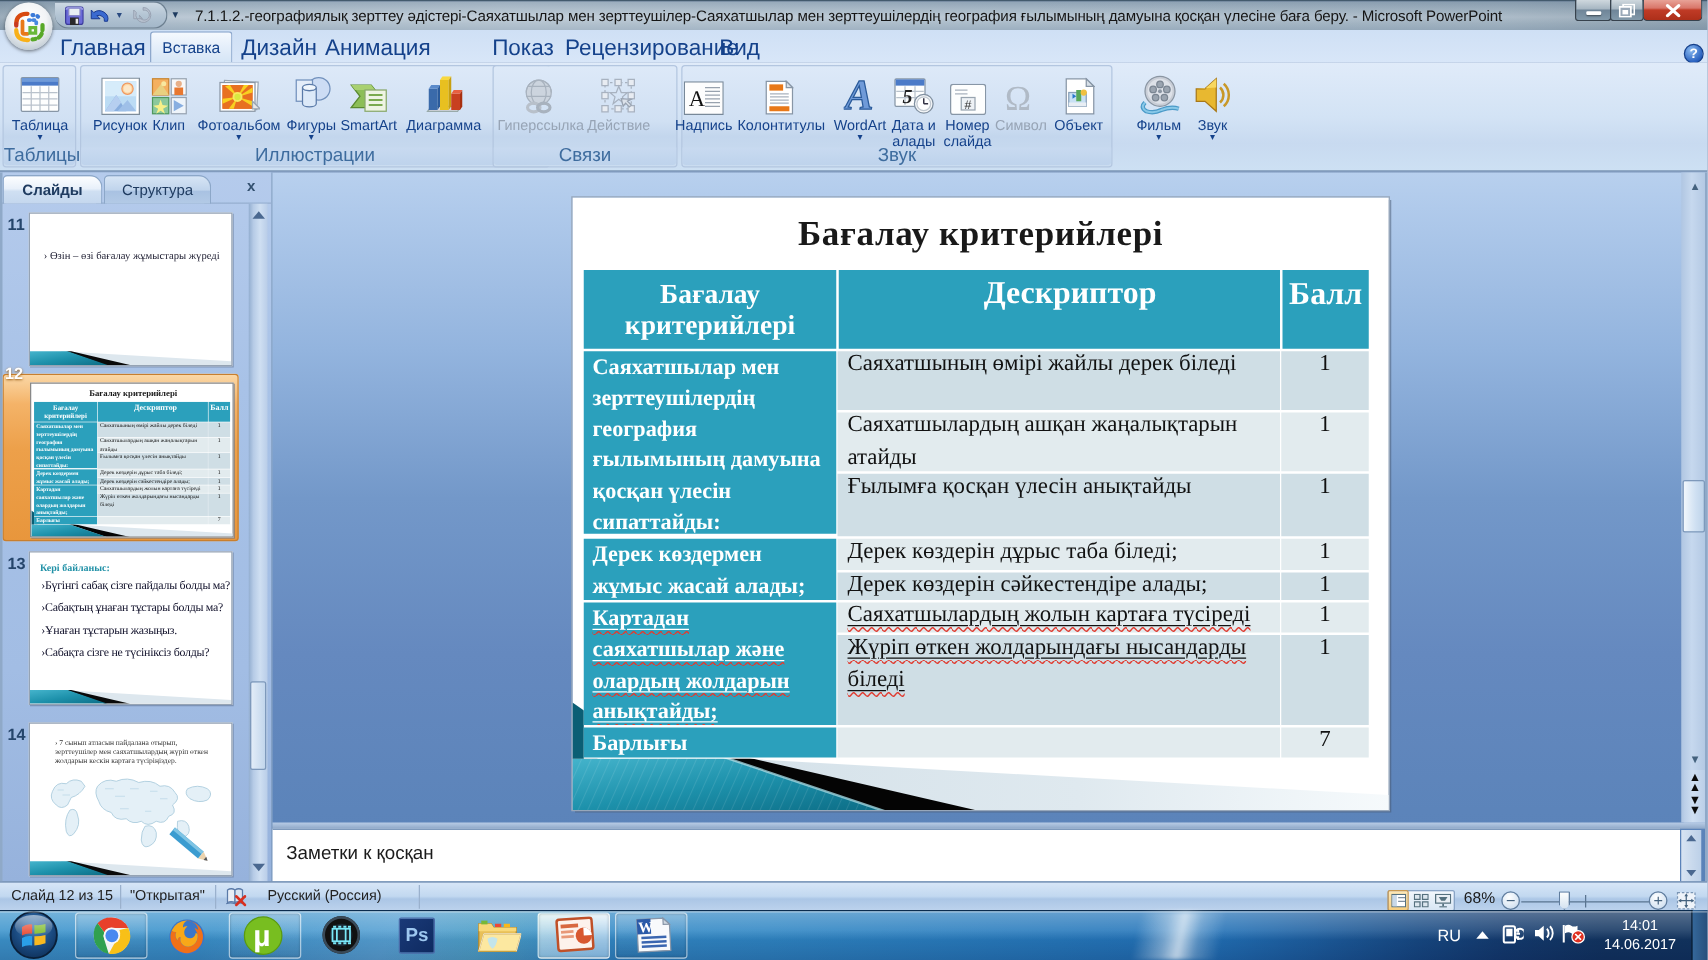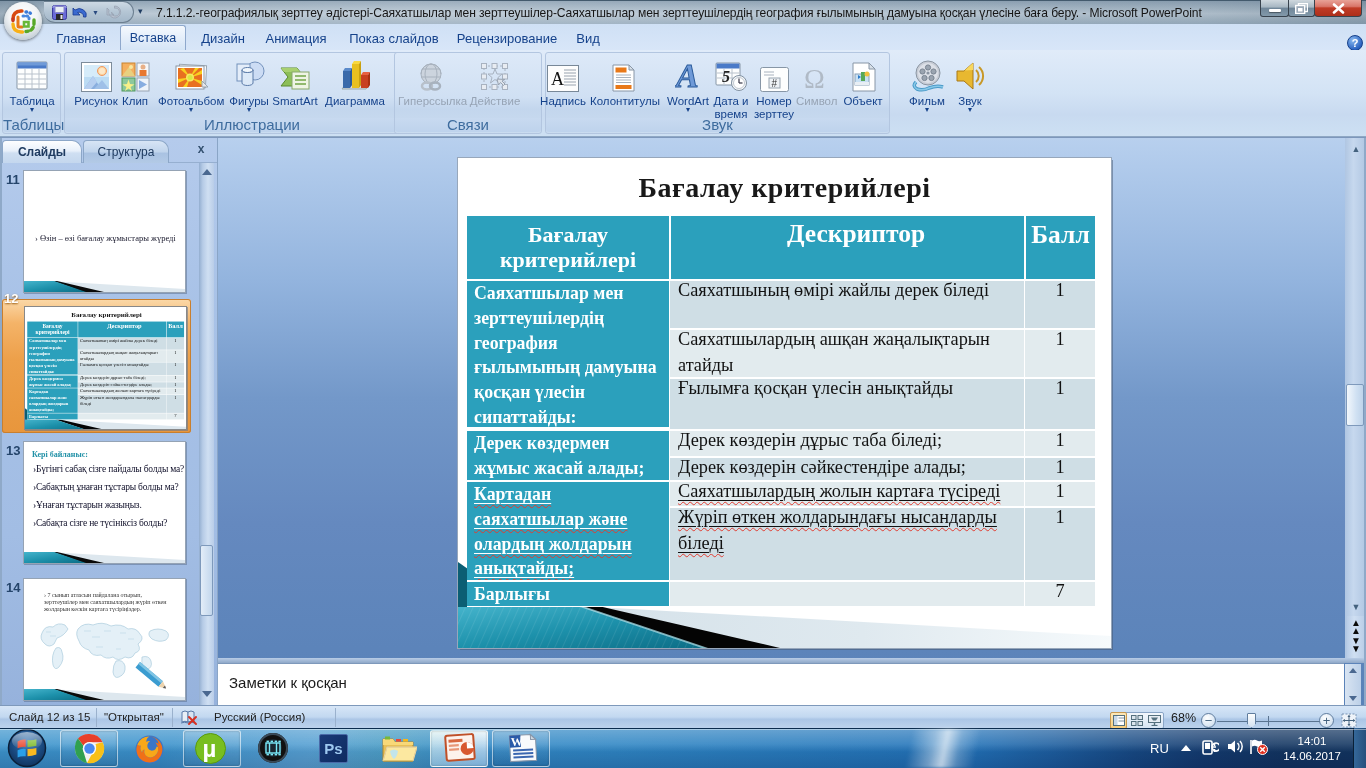--- a/index.html
+++ b/index.html
@@ -27,21 +27,21 @@
     background:radial-gradient(circle at 50% 35%, #ffffff 0%, #f2f4f6 45%, #c9d2d9 75%, #9aa7b1 100%);
     box-shadow:0 1px 3px rgba(0,0,0,.5); z-index:30; }
 
   
   #qat { left:44px; top:1px; width:90px; height:22px; border:1px solid #6c7f90; border-left:none;
     border-radius:0 12px 12px 12px; background:linear-gradient(180deg,#cdd9e4 0%,#b4c5d4 50%,#a3b7c9 100%); }
   #qatmore { left:138px; top:6px; width:14px; height:12px; font-size:9px; color:#1d3a5f; }
 
   
   #tabrow { left:0; top:24px; width:1366px; height:26px; background:linear-gradient(180deg,#cfe0f5 0%,#d8e6f8 100%); }
-  .rtab { position:absolute; top:3px; height:23px; line-height:23px; font-size:13px; color:#15428b; text-align:center; }
+  .rtab { position:absolute; top:3px; height:23px; line-height:23px; font-size:18px; color:#15428b; text-align:right; }
   #tab-active { position:absolute; left:120px; top:1px; width:66px; height:25px; border:1px solid #8ea8cc; border-bottom:none;
     border-radius:3px 3px 0 0; background:linear-gradient(180deg,#f5f9fe 0%,#e4eefa 50%,#d5e5f6 100%);
     color:#15428b; font-size:12.5px; text-align:center; line-height:24px; }
 
   
   #ribbon { left:0; top:50px; width:1366px; height:87px;
     background:linear-gradient(180deg,#e0ebf9 0%,#d3e3f5 50%,#c8daf0 75%,#cde0f3 100%); border-bottom:1px solid #8fa8c4; }
   .group { position:absolute; top:2px; height:82px; border:1px solid #b3c6e0; border-radius:3px;
     background:linear-gradient(180deg,#dde9f8 0%,#d0e0f3 55%,#c3d6ed 70%,#cadcf0 100%); }
   .glabel { position:absolute; left:0; bottom:1px; width:100%; height:14px; font-size:15px; color:#3e6c9e;
@@ -404,35 +404,35 @@
               <line x1="9" y1="7" x2="9" y2="22"></line>
               <line x1="17" y1="7" x2="17" y2="22"></line>
             </g>
             <text x="7" y="20" font-family="Liberation Serif" font-size="16" font-weight="bold" font-style="italic" fill="#222">5</text>
             <circle cx="24" cy="21" r="7.5" fill="#f4f6f8" stroke="#8090a0"></circle>
             <circle cx="24" cy="21" r="5.5" fill="#fff" stroke="#c0c8d0"></circle>
             <line x1="24" y1="21" x2="24" y2="16.5" stroke="#334" stroke-width="1.2"></line>
             <line x1="24" y1="21" x2="27.5" y2="21" stroke="#334" stroke-width="1.2"></line>
           </svg>
         </div>
-      <div style="line-height:13px;">Дата и время</div>
+      <div style="line-height:13px;">Дата и алады</div>
       </div>
     <div class="bigbtn" style="left:752px;width:44px;">
       <div class="icr">
           <svg class="ic" width="29" height="25" viewBox="0 0 29 25">
             <rect x="0.5" y="0.5" width="28" height="24" rx="2" fill="#fdfefe" stroke="#8796a6"></rect>
             <g stroke="#a8b2be" stroke-width="1">
               <line x1="4" y1="5" x2="14" y2="5"></line>
               <line x1="4" y1="8" x2="14" y2="8"></line>
             </g>
             <rect x="9" y="11" width="11" height="10" fill="#eef2f6" stroke="#98a4b0"></rect>
             <text x="11.5" y="20" font-family="Liberation Sans" font-size="10" fill="#333">#</text>
           </svg>
         </div>
-      <div style="line-height:13px;">Номер зерттеу</div>
+      <div style="line-height:13px;">Номер слайда</div>
       </div>
     <div class="bigbtn dis" style="left:796px;width:40px;">
       <div class="icr">
           <svg class="ic" width="30" height="28" viewBox="0 0 30 28">
             <text x="3" y="24" font-family="Liberation Serif" font-size="28" fill="#b0bac6">Ω</text>
           </svg>
         </div>
       Символ</div>
     <div class="bigbtn" style="left:838px;width:50px;">
       <div class="icr">
@@ -490,21 +490,21 @@
       <div class="scrollarrow" style="left:202px;top:553px;border-left:5px solid transparent;border-right:5px solid transparent;border-top:6px solid #4a6890;"></div>
       <div id="lthumb"></div>
 
       <div class="thumbnum" style="left:6px;top:34px;">11</div>
       <div class="thumb" style="top:32px;">
         <svg class="tdecor" width="161" height="30" viewBox="0 0 161 30">
           <polygon points="25,19 161,27 161,30 25,30" fill="#dde7ee"></polygon>
           <polygon points="29,19 33,19 80,30 60,30" fill="#0a0a0a"></polygon>
           <polygon points="0,19 30,19 62,30 0,30" fill="url(#tealgrad2)"></polygon>
         </svg>
-        <div style="position:absolute;left:11px;top:28px;font-family:'Liberation Serif',serif;font-size:8.5px;color:#1a1a2e;margin-top:34px;">› Өзін – өзі бағалау жұмыстары жүреді</div>
+        <div style="position:absolute;left:11px;top:28px;font-family:'Liberation Serif',serif;font-size:8.5px;color:#1a1a2e;">› Өзін – өзі бағалау жұмыстары жүреді</div>
       </div>
 
       <div class="abs" style="left:2px;top:161px;width:189px;height:134px;border-radius:3px;background:linear-gradient(180deg,#fbd9a9 0%,#f4b368 18%,#eda04a 45%,#e8963c 100%);box-shadow:0 0 0 1px #c87f2f inset;"></div>
       <div class="thumbnum" style="left:4px;top:153px;color:#fff;text-shadow:0 1px 2px #9a5c10;">12</div>
       <div class="thumb" style="left:24px;top:168px;height:124px;border-color:#888;">
         <div class="mini" id="mini12">
           <svg style="position:absolute;left:0;top:0;" width="653" height="490" viewBox="0 0 653 490">
             <polygon points="102,447 653,478 653,490 102,490" fill="#dde7ee"></polygon>
             <polygon points="119,447 136,447 322,490 245,490" fill="#040404"></polygon>
             <polygon points="0,449 121,448 247,490 0,490" fill="url(#tealgrad2)"></polygon>

